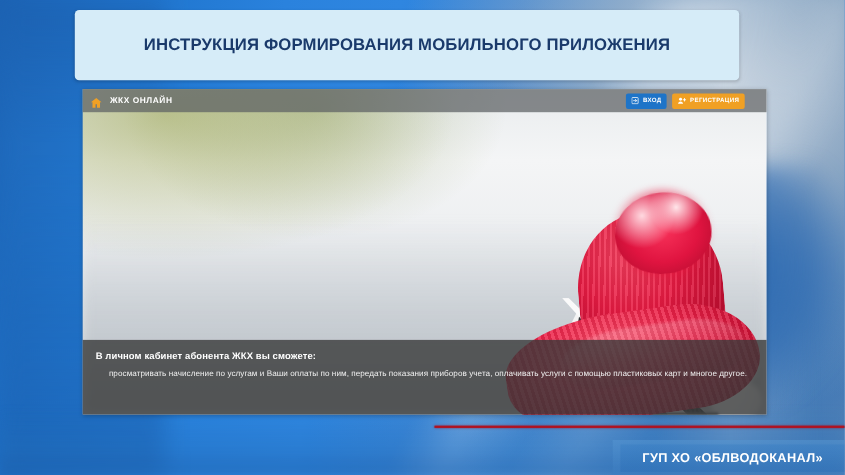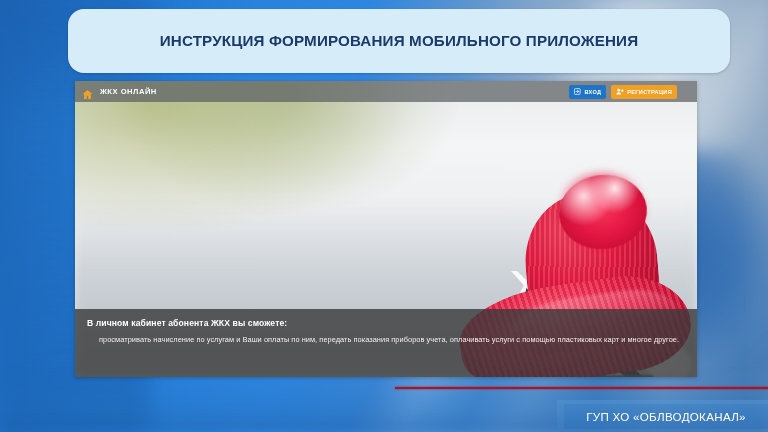--- a/index.html
+++ b/index.html
@@ -62,23 +62,23 @@
   .red-line {
     position: absolute;
     left: 395px; top: 387px; width: 373px; height: 2px;
     background: #b01221;
     box-shadow: 0 0 2px rgba(160,10,28,0.8);
   }
 
   
   .title-banner {
     position: absolute;
-    left: 68px; top: 9px; width: 662px; height: 64px;
+    left: 68px; top: 9px; width: 604px; height: 64px;
     background: #d6ecf8;
-    border-radius: 16px;
+    border-radius: 4px;
     box-shadow: 0 1px 3px rgba(0,0,0,0.18);
     display: flex; flex-direction: column;
     align-items: center; justify-content: center;
     box-sizing: border-box;
     padding: 0 26px;
   }
   .title-line {
     color: #1a3a6b;
     font-weight: bold;
     font-size: 15.2px;
@@ -259,21 +259,21 @@
     filter: blur(0.5px);
   }
   .corner-badge {
     position: absolute;
     left: 564px; top: 404px; width: 204px; height: 25px;
     display: flex; align-items: center; justify-content: center;
     background: linear-gradient(180deg, rgba(46,118,192,0.30) 0%, rgba(36,104,178,0.30) 100%);
   }
   .corner-text {
     color: #ffffff;
-    font-weight: normal;
+    font-weight: bold;
     font-size: 11.6px;
     letter-spacing: 0.3px;
     white-space: nowrap;
   }
 </style>
 </head>
 <body>
 
 <div id="stage">
 

